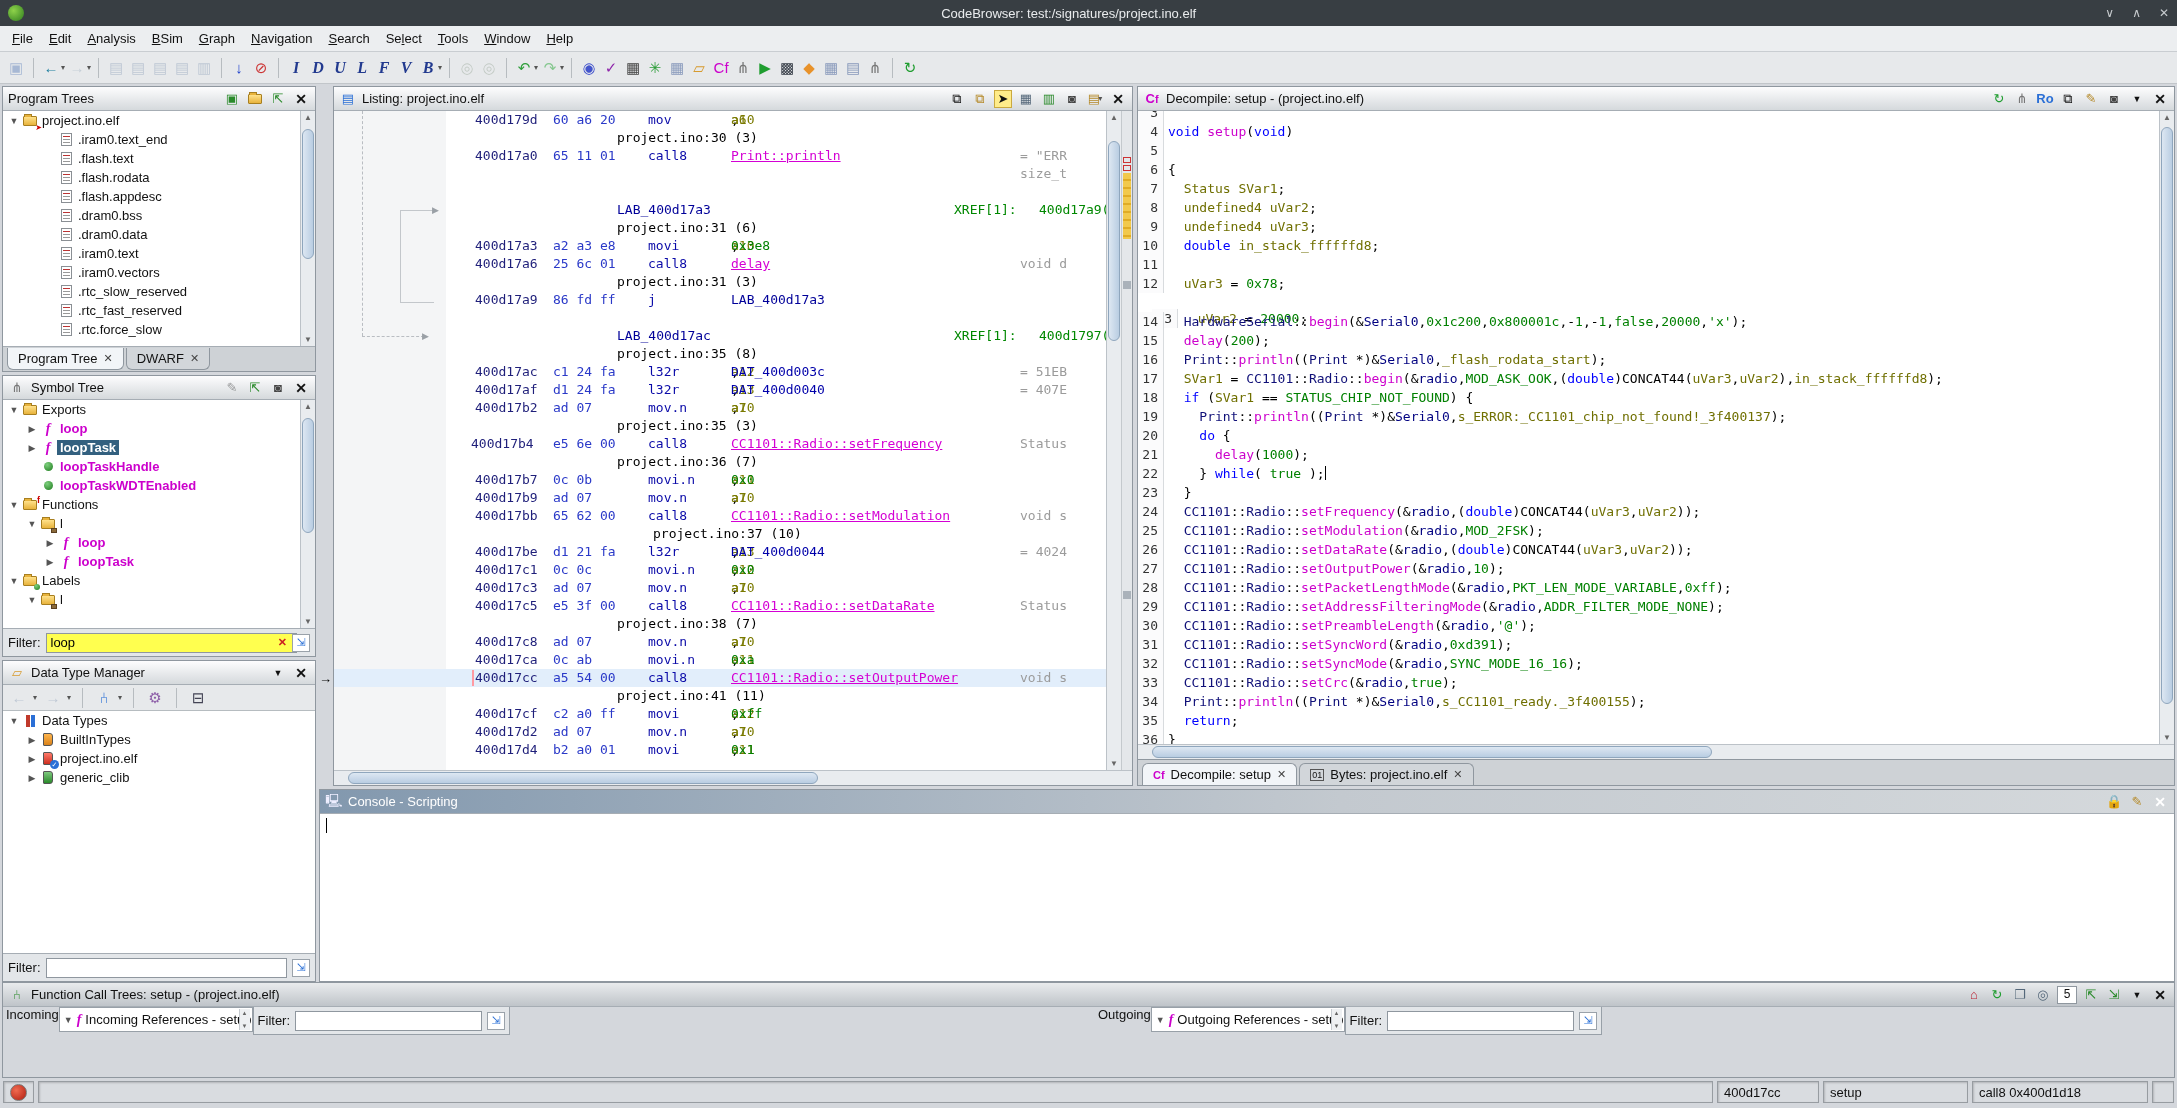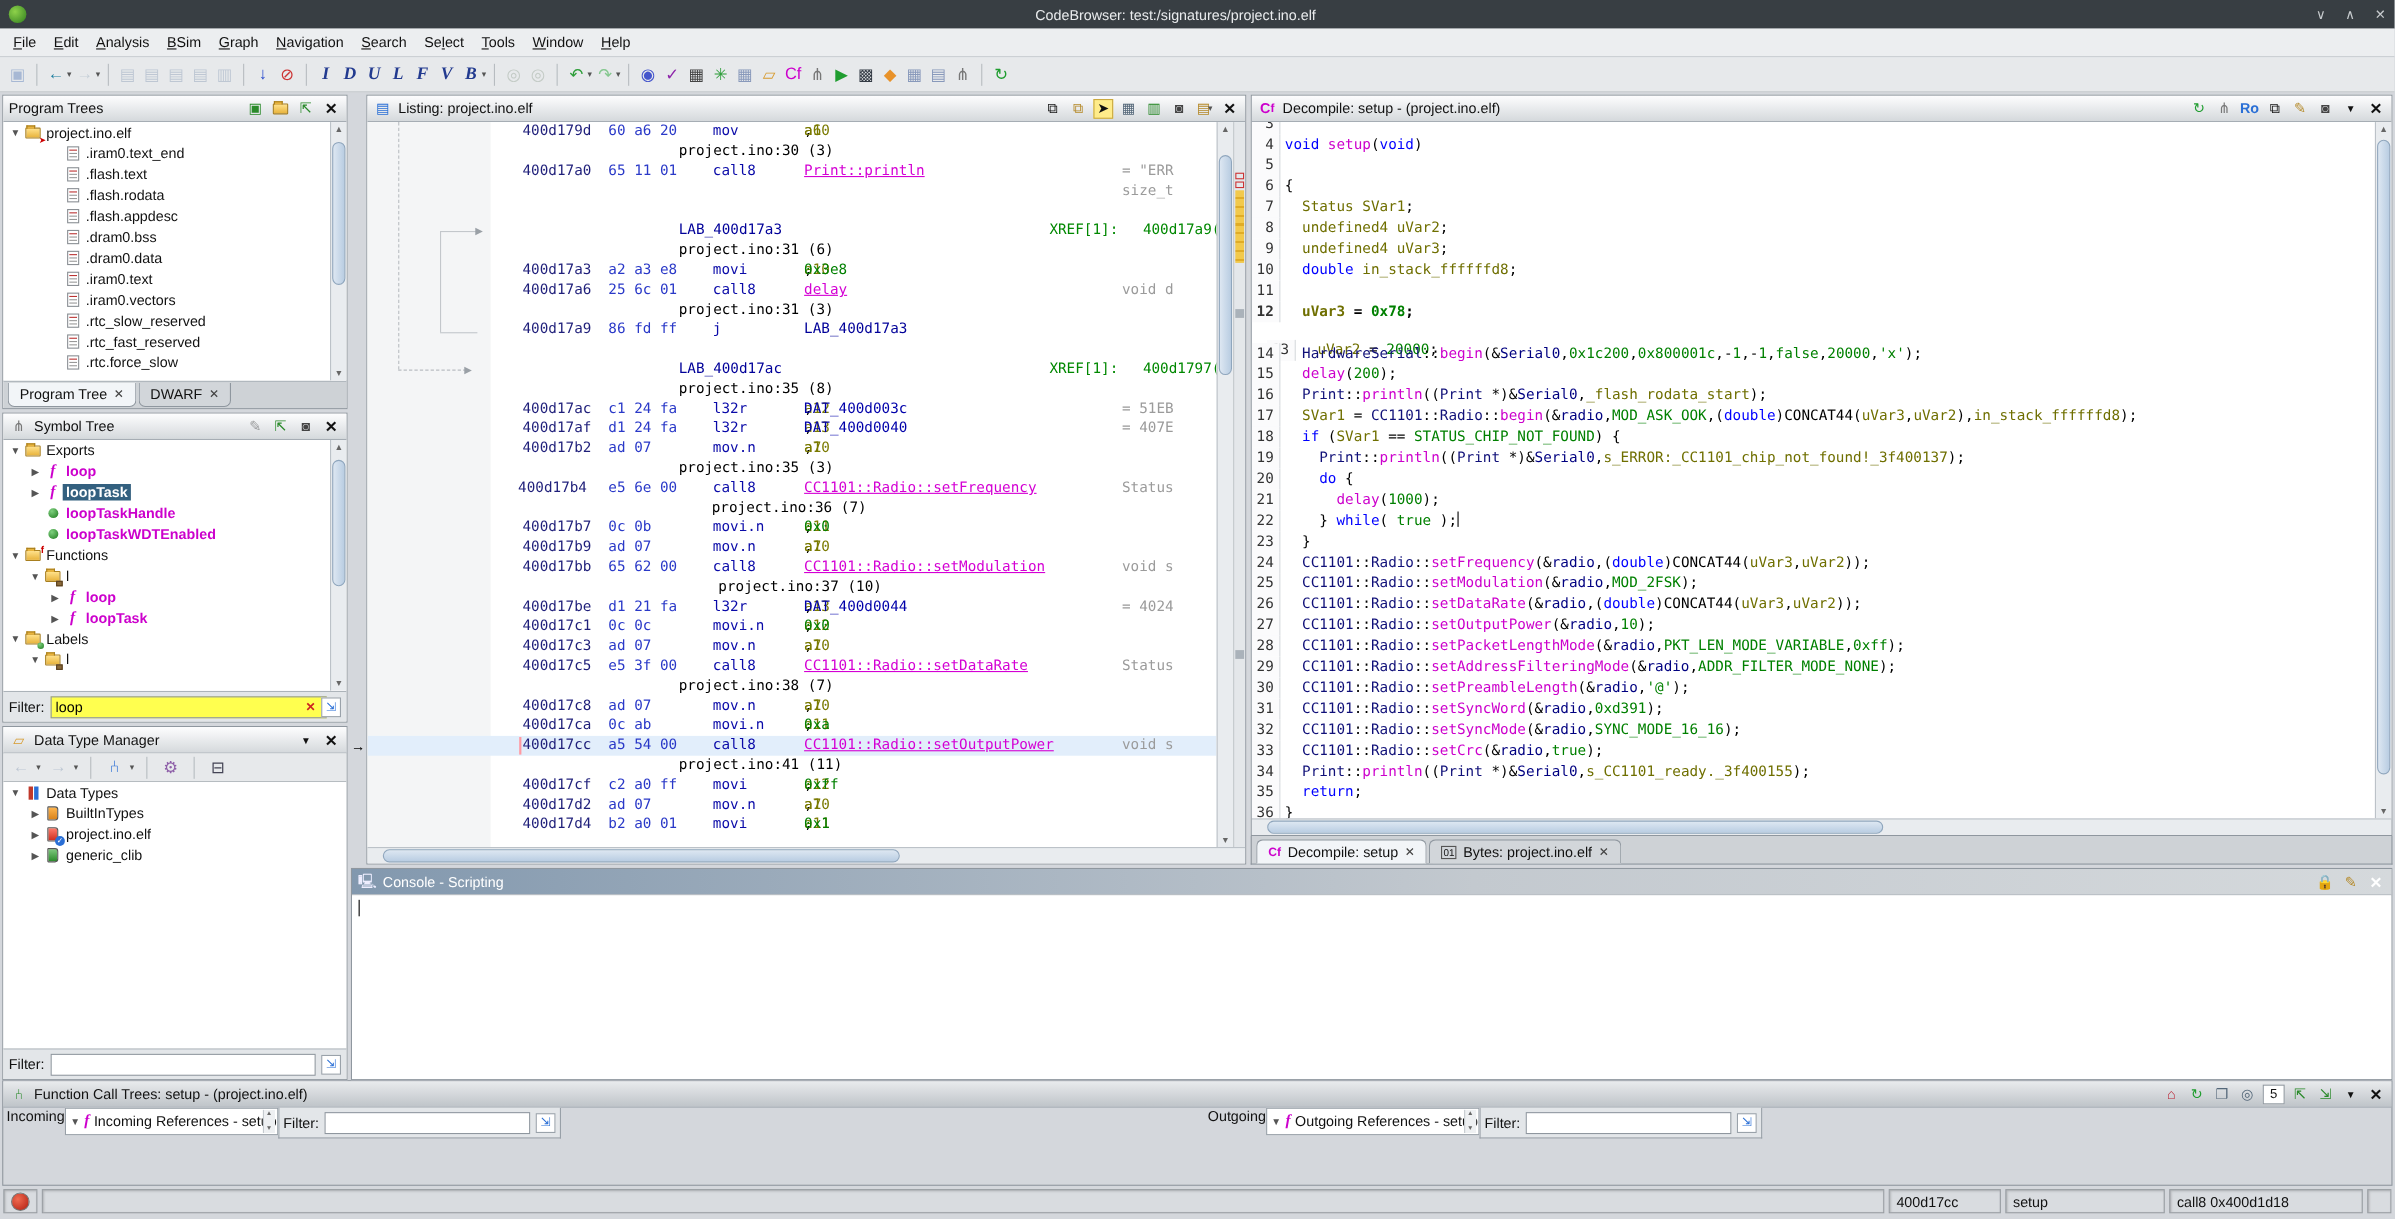--- a/index.html
+++ b/index.html
@@ -551,21 +551,21 @@
                 <div class="lrow mono" style="top: 162px;"><span class="c-src" style="left: 283px;">project.ino:31 (3)</span></div>
                 <div class="lrow mono" style="top: 180px;"><span class="c-addr" style="left: 141px;">400d17a9</span><span class="c-bytes" style="left: 219px;">86 fd ff</span><span class="c-mn" style="left: 314px;">j</span><span style="left: 397px;"><span class="o-l">LAB_400d17a3</span></span></div>
                 <div class="lrow mono" style="top: 198px;"></div>
                 <div class="lrow mono" style="top: 216px;"><span class="c-lab" style="left: 283px;">LAB_400d17ac</span><span class="c-xref" style="left: 620px;">XREF[1]:</span><span class="c-xref" style="left: 705px;">400d1797(</span></div>
                 <div class="lrow mono" style="top: 234px;"><span class="c-src" style="left: 283px;">project.ino:35 (8)</span></div>
                 <div class="lrow mono" style="top: 252px;"><span class="c-addr" style="left: 141px;">400d17ac</span><span class="c-bytes" style="left: 219px;">c1 24 fa</span><span class="c-mn" style="left: 314px;">l32r</span><span style="left: 397px;"><span class="o-r">a12</span><span class="o-p">,</span><span class="o-d">DAT_400d003c</span></span><span class="c-com" style="left: 686px;">= 51EB</span></div>
                 <div class="lrow mono" style="top: 270px;"><span class="c-addr" style="left: 141px;">400d17af</span><span class="c-bytes" style="left: 219px;">d1 24 fa</span><span class="c-mn" style="left: 314px;">l32r</span><span style="left: 397px;"><span class="o-r">a13</span><span class="o-p">,</span><span class="o-d">DAT_400d0040</span></span><span class="c-com" style="left: 686px;">= 407E</span></div>
                 <div class="lrow mono" style="top: 288px;"><span class="c-addr" style="left: 141px;">400d17b2</span><span class="c-bytes" style="left: 219px;">ad 07</span><span class="c-mn" style="left: 314px;">mov.n</span><span style="left: 397px;"><span class="o-r">a10</span><span class="o-p">,</span><span class="o-r">a7</span></span></div>
                 <div class="lrow mono" style="top: 306px;"><span class="c-src" style="left: 283px;">project.ino:35 (3)</span></div>
                 <div class="lrow mono" style="top: 324px;"><span class="c-addr" style="left: 137px;">400d17b4</span><span class="c-bytes" style="left: 219px;">e5 6e 00</span><span class="c-mn" style="left: 314px;">call8</span><span style="left: 397px;"><span class="o-f">CC1101::Radio::setFrequency</span></span><span class="c-com" style="left: 686px;">Status</span></div>
-                <div class="lrow mono" style="top: 342px; margin-left: 30px;"><span class="c-src" style="left: 283px;">project.ino:36 (7)</span></div>
+                <div class="lrow mono" style="top: 342px;"><span class="c-src" style="left: 283px;">project.ino:36 (7)</span></div>
                 <div class="lrow mono" style="top: 360px;"><span class="c-addr" style="left: 141px;">400d17b7</span><span class="c-bytes" style="left: 219px;">0c 0b</span><span class="c-mn" style="left: 314px;">movi.n</span><span style="left: 397px;"><span class="o-r">a11</span><span class="o-p">,</span><span class="o-n">0x0</span></span></div>
                 <div class="lrow mono" style="top: 378px;"><span class="c-addr" style="left: 141px;">400d17b9</span><span class="c-bytes" style="left: 219px;">ad 07</span><span class="c-mn" style="left: 314px;">mov.n</span><span style="left: 397px;"><span class="o-r">a10</span><span class="o-p">,</span><span class="o-r">a7</span></span></div>
                 <div class="lrow mono" style="top: 396px;"><span class="c-addr" style="left: 141px;">400d17bb</span><span class="c-bytes" style="left: 219px;">65 62 00</span><span class="c-mn" style="left: 314px;">call8</span><span style="left: 397px;"><span class="o-f">CC1101::Radio::setModulation</span></span><span class="c-com" style="left: 686px;">void s</span></div>
                 <div class="lrow mono" style="top: 414px; margin-left: 36px;"><span class="c-src" style="left: 283px;">project.ino:37 (10)</span></div>
                 <div class="lrow mono" style="top: 432px;"><span class="c-addr" style="left: 141px;">400d17be</span><span class="c-bytes" style="left: 219px;">d1 21 fa</span><span class="c-mn" style="left: 314px;">l32r</span><span style="left: 397px;"><span class="o-r">a13</span><span class="o-p">,</span><span class="o-d">DAT_400d0044</span></span><span class="c-com" style="left: 686px;">= 4024</span></div>
                 <div class="lrow mono" style="top: 450px;"><span class="c-addr" style="left: 141px;">400d17c1</span><span class="c-bytes" style="left: 219px;">0c 0c</span><span class="c-mn" style="left: 314px;">movi.n</span><span style="left: 397px;"><span class="o-r">a12</span><span class="o-p">,</span><span class="o-n">0x0</span></span></div>
                 <div class="lrow mono" style="top: 468px;"><span class="c-addr" style="left: 141px;">400d17c3</span><span class="c-bytes" style="left: 219px;">ad 07</span><span class="c-mn" style="left: 314px;">mov.n</span><span style="left: 397px;"><span class="o-r">a10</span><span class="o-p">,</span><span class="o-r">a7</span></span></div>
                 <div class="lrow mono" style="top: 486px;"><span class="c-addr" style="left: 141px;">400d17c5</span><span class="c-bytes" style="left: 219px;">e5 3f 00</span><span class="c-mn" style="left: 314px;">call8</span><span style="left: 397px;"><span class="o-f">CC1101::Radio::setDataRate</span></span><span class="c-com" style="left: 686px;">Status</span></div>
                 <div class="lrow mono" style="top: 504px;"><span class="c-src" style="left: 283px;">project.ino:38 (7)</span></div>
                 <div class="lrow mono" style="top: 522px;"><span class="c-addr" style="left: 141px;">400d17c8</span><span class="c-bytes" style="left: 219px;">ad 07</span><span class="c-mn" style="left: 314px;">mov.n</span><span style="left: 397px;"><span class="o-r">a10</span><span class="o-p">,</span><span class="o-r">a7</span></span></div>
@@ -616,21 +616,21 @@
             <div id="decomp-code">
                 <div class="dline mono" style="top: -8px;"><span class="dnum">3</span><span class="dtoks"></span></div>
                 <div class="dline mono" style="top: 11px;"><span class="dnum">4</span><span class="dtoks"><span class="tk-k">void</span><span class="tk-p"> </span><span class="tk-f">setup</span><span class="tk-p">(</span><span class="tk-k">void</span><span class="tk-p">)</span></span></div>
                 <div class="dline mono" style="top: 30px;"><span class="dnum">5</span><span class="dtoks"></span></div>
                 <div class="dline mono" style="top: 49px;"><span class="dnum">6</span><span class="dtoks"><span class="tk-p">{</span></span></div>
                 <div class="dline mono" style="top: 68px;"><span class="dnum">7</span><span class="dtoks"><span class="tk-p">  </span><span class="tk-t">Status</span><span class="tk-p"> </span><span class="tk-v">SVar1</span><span class="tk-p">;</span></span></div>
                 <div class="dline mono" style="top: 87px;"><span class="dnum">8</span><span class="dtoks"><span class="tk-p">  </span><span class="tk-t">undefined4</span><span class="tk-p"> </span><span class="tk-v">uVar2</span><span class="tk-p">;</span></span></div>
                 <div class="dline mono" style="top: 106px;"><span class="dnum">9</span><span class="dtoks"><span class="tk-p">  </span><span class="tk-t">undefined4</span><span class="tk-p"> </span><span class="tk-v">uVar3</span><span class="tk-p">;</span></span></div>
                 <div class="dline mono" style="top: 125px;"><span class="dnum">10</span><span class="dtoks"><span class="tk-p">  </span><span class="tk-k">double</span><span class="tk-p"> </span><span class="tk-v">in_stack_ffffffd8</span><span class="tk-p">;</span></span></div>
                 <div class="dline mono" style="top: 144px;"><span class="dnum">11</span><span class="dtoks"></span></div>
-                <div class="dline mono" style="top: 163px; font-weight: bold;"><span class="dnum">12</span><span class="dtoks"><span class="tk-p">  </span><span class="tk-v">uVar3</span><span class="tk-p"> = </span><span class="tk-n">0x78</span><span class="tk-p">;</span></span></div>
+                <div class="dline mono" style="top: 163px;"><span class="dnum">12</span><span class="dtoks"><span class="tk-p">  </span><span class="tk-v">uVar3</span><span class="tk-p"> = </span><span class="tk-n">0x78</span><span class="tk-p">;</span></span></div>
                 <div class="dline mono" style="top: 198px; margin-left: 14px;"><span class="dnum">13</span><span class="dtoks"><span class="tk-p">  </span><span class="tk-v">uVar2</span><span class="tk-p"> = </span><span class="tk-n">20000</span><span class="tk-p">;</span></span></div>
                 <div class="dline mono" style="top: 201px;"><span class="dnum">14</span><span class="dtoks"><span class="tk-p">  </span><span class="tk-c">HardwareSerial</span><span class="tk-p">::</span><span class="tk-f">begin</span><span class="tk-p">(&amp;</span><span class="tk-g">Serial0</span><span class="tk-p">,</span><span class="tk-n">0x1c200</span><span class="tk-p">,</span><span class="tk-n">0x800001c</span><span class="tk-p">,-</span><span class="tk-n">1</span><span class="tk-p">,-</span><span class="tk-n">1</span><span class="tk-p">,</span><span class="tk-n">false</span><span class="tk-p">,</span><span class="tk-n">20000</span><span class="tk-p">,</span><span class="tk-n">'x'</span><span class="tk-p">);</span></span></div>
                 <div class="dline mono" style="top: 220px;"><span class="dnum">15</span><span class="dtoks"><span class="tk-p">  </span><span class="tk-f">delay</span><span class="tk-p">(</span><span class="tk-n">200</span><span class="tk-p">);</span></span></div>
                 <div class="dline mono" style="top: 239px;"><span class="dnum">16</span><span class="dtoks"><span class="tk-p">  </span><span class="tk-c">Print</span><span class="tk-p">::</span><span class="tk-f">println</span><span class="tk-p">((</span><span class="tk-c">Print</span><span class="tk-p"> *)&amp;</span><span class="tk-g">Serial0</span><span class="tk-p">,</span><span class="tk-v">_flash_rodata_start</span><span class="tk-p">);</span></span></div>
                 <div class="dline mono" style="top: 258px;"><span class="dnum">17</span><span class="dtoks"><span class="tk-p">  </span><span class="tk-v">SVar1</span><span class="tk-p"> = </span><span class="tk-c">CC1101</span><span class="tk-p">::</span><span class="tk-c">Radio</span><span class="tk-p">::</span><span class="tk-f">begin</span><span class="tk-p">(&amp;</span><span class="tk-g">radio</span><span class="tk-p">,</span><span class="tk-n">MOD_ASK_OOK</span><span class="tk-p">,(</span><span class="tk-k">double</span><span class="tk-p">)CONCAT44(</span><span class="tk-v">uVar3</span><span class="tk-p">,</span><span class="tk-v">uVar2</span><span class="tk-p">),</span><span class="tk-v">in_stack_ffffffd8</span><span class="tk-p">);</span></span></div>
                 <div class="dline mono" style="top: 277px;"><span class="dnum">18</span><span class="dtoks"><span class="tk-p">  </span><span class="tk-k">if</span><span class="tk-p"> (</span><span class="tk-v">SVar1</span><span class="tk-p"> == </span><span class="tk-n">STATUS_CHIP_NOT_FOUND</span><span class="tk-p">) {</span></span></div>
                 <div class="dline mono" style="top: 296px;"><span class="dnum">19</span><span class="dtoks"><span class="tk-p">    </span><span class="tk-c">Print</span><span class="tk-p">::</span><span class="tk-f">println</span><span class="tk-p">((</span><span class="tk-c">Print</span><span class="tk-p"> *)&amp;</span><span class="tk-g">Serial0</span><span class="tk-p">,</span><span class="tk-v">s_ERROR:_CC1101_chip_not_found!_3f400137</span><span class="tk-p">);</span></span></div>
                 <div class="dline mono" style="top: 315px;"><span class="dnum">20</span><span class="dtoks"><span class="tk-p">    </span><span class="tk-k">do</span><span class="tk-p"> {</span></span></div>
                 <div class="dline mono" style="top: 334px;"><span class="dnum">21</span><span class="dtoks"><span class="tk-p">      </span><span class="tk-f">delay</span><span class="tk-p">(</span><span class="tk-n">1000</span><span class="tk-p">);</span></span></div>
                 <div class="dline mono" style="top: 353px;"><span class="dnum">22</span><span class="dtoks"><span class="tk-p">    } </span><span class="tk-k">while</span><span class="tk-p">( </span><span class="tk-n">true</span><span class="tk-p"> );</span><span class="dcaret"></span></span></div>

